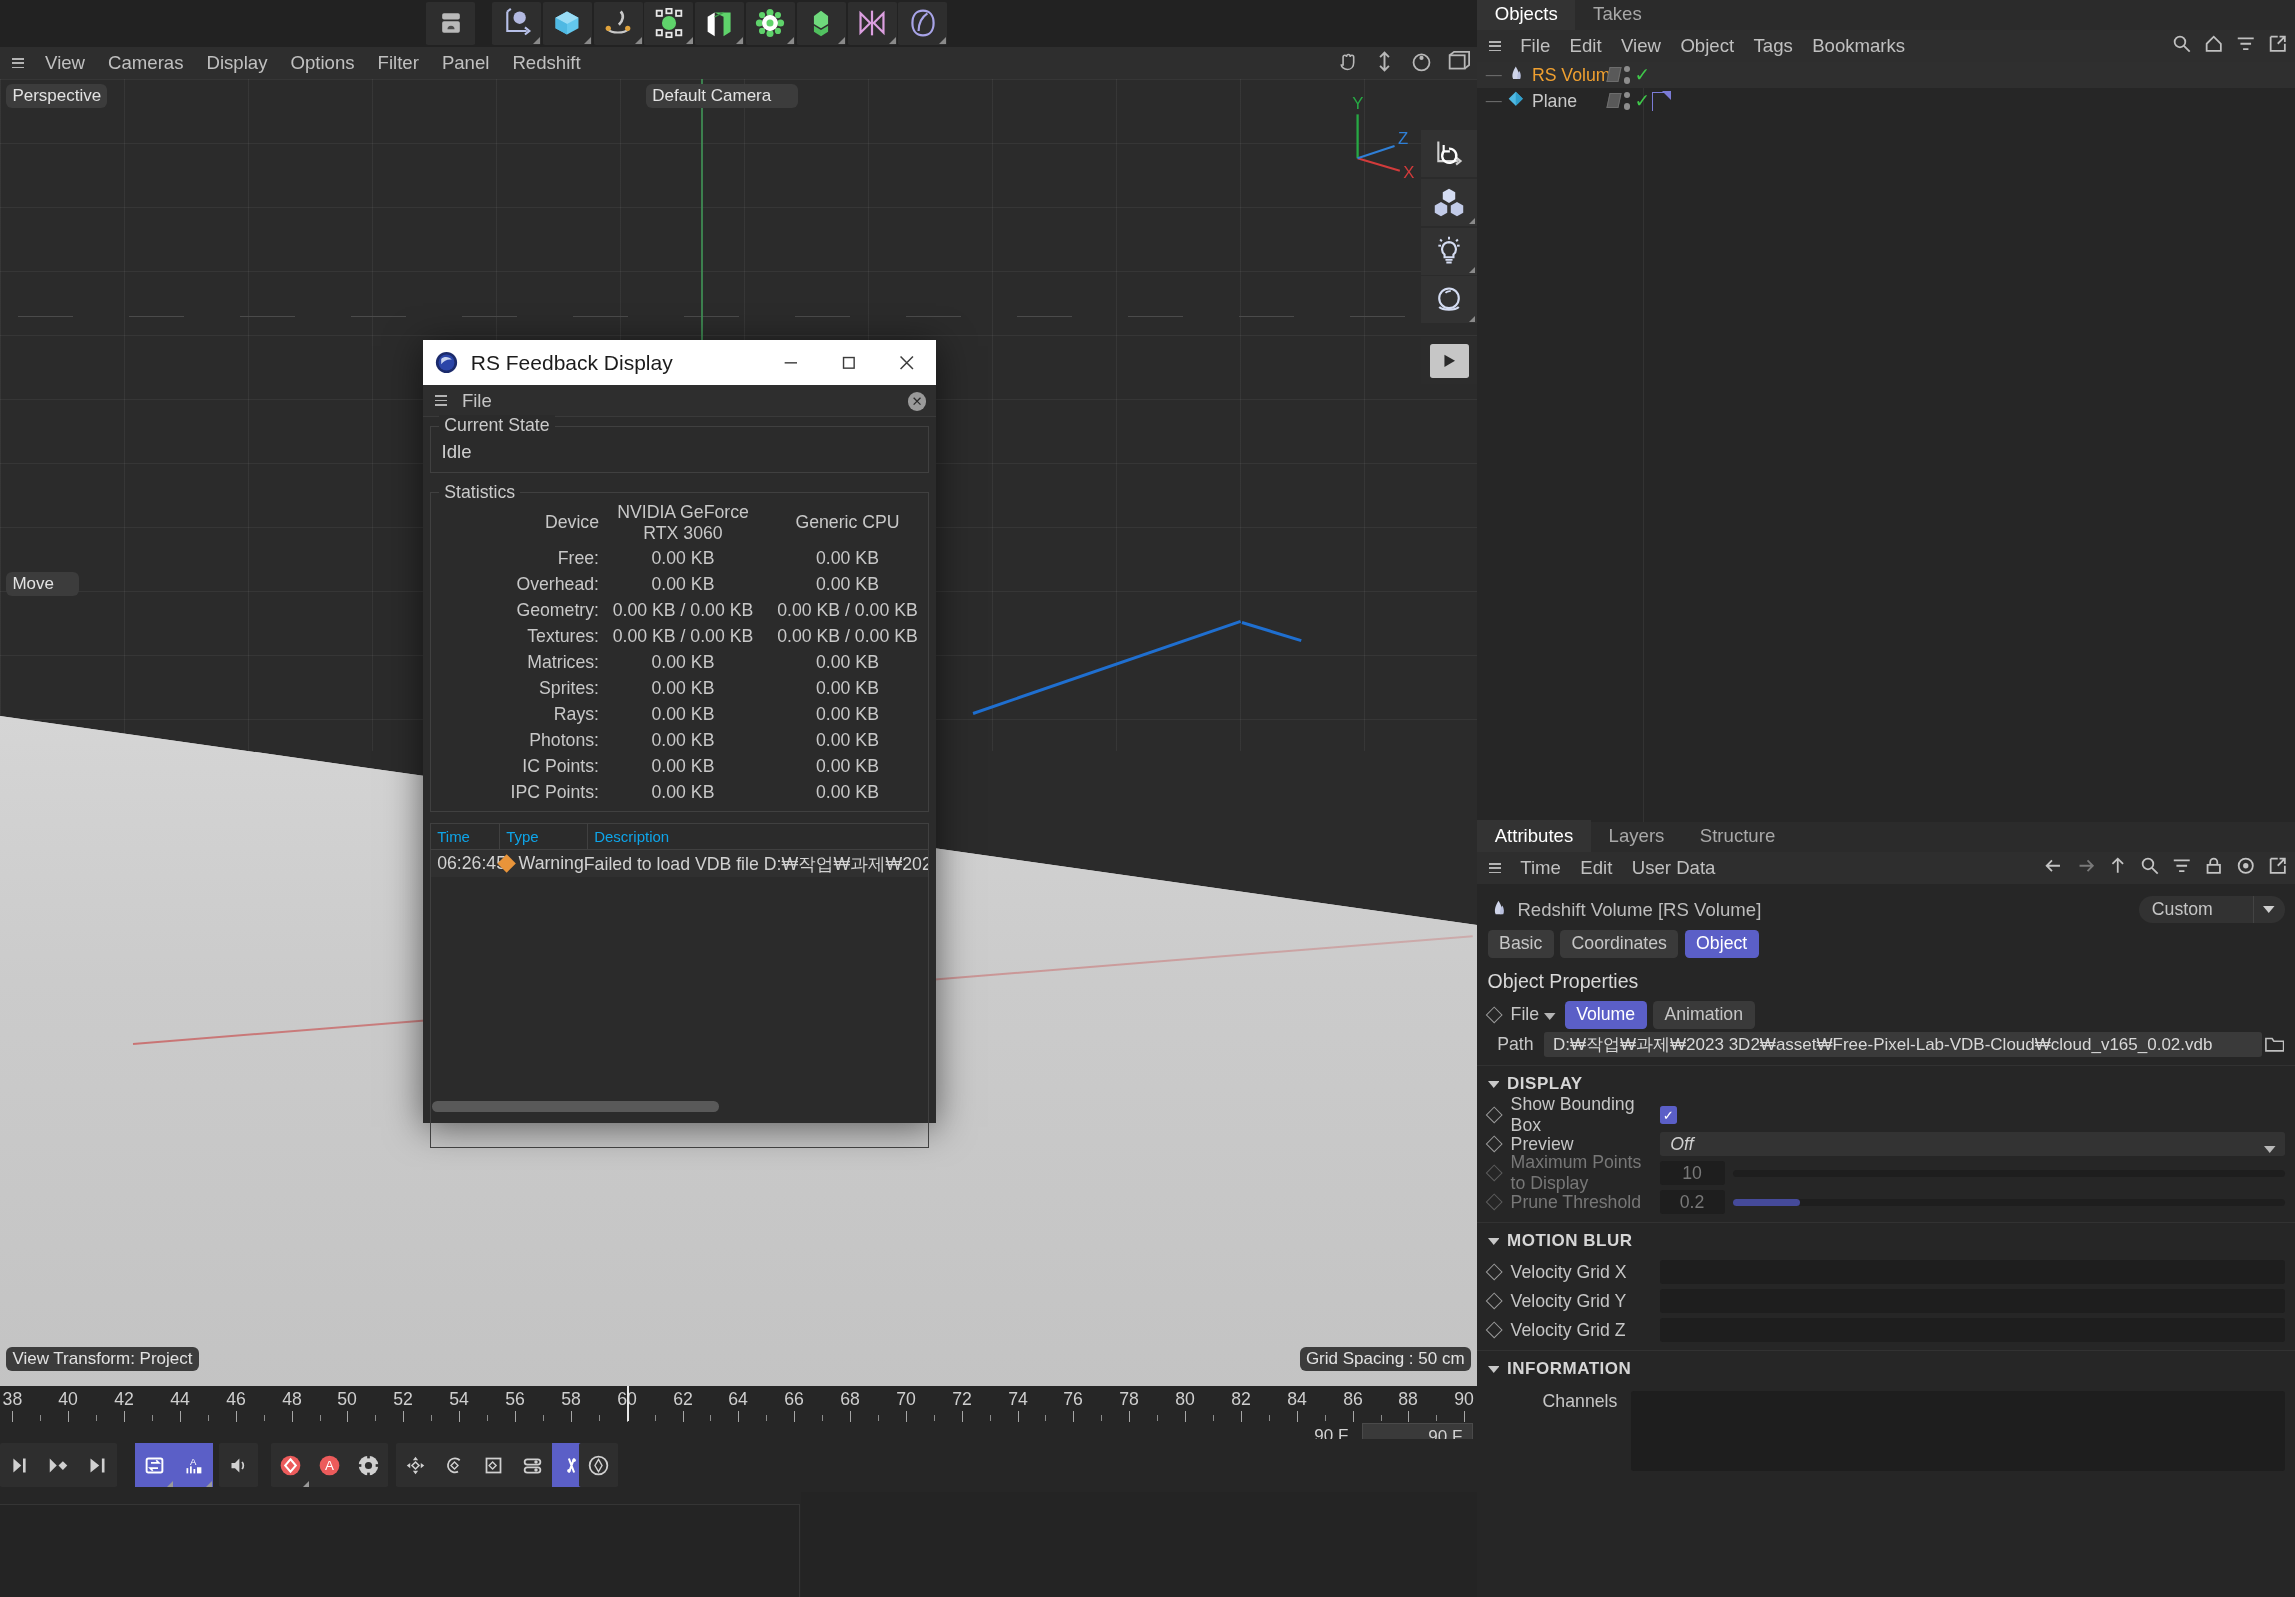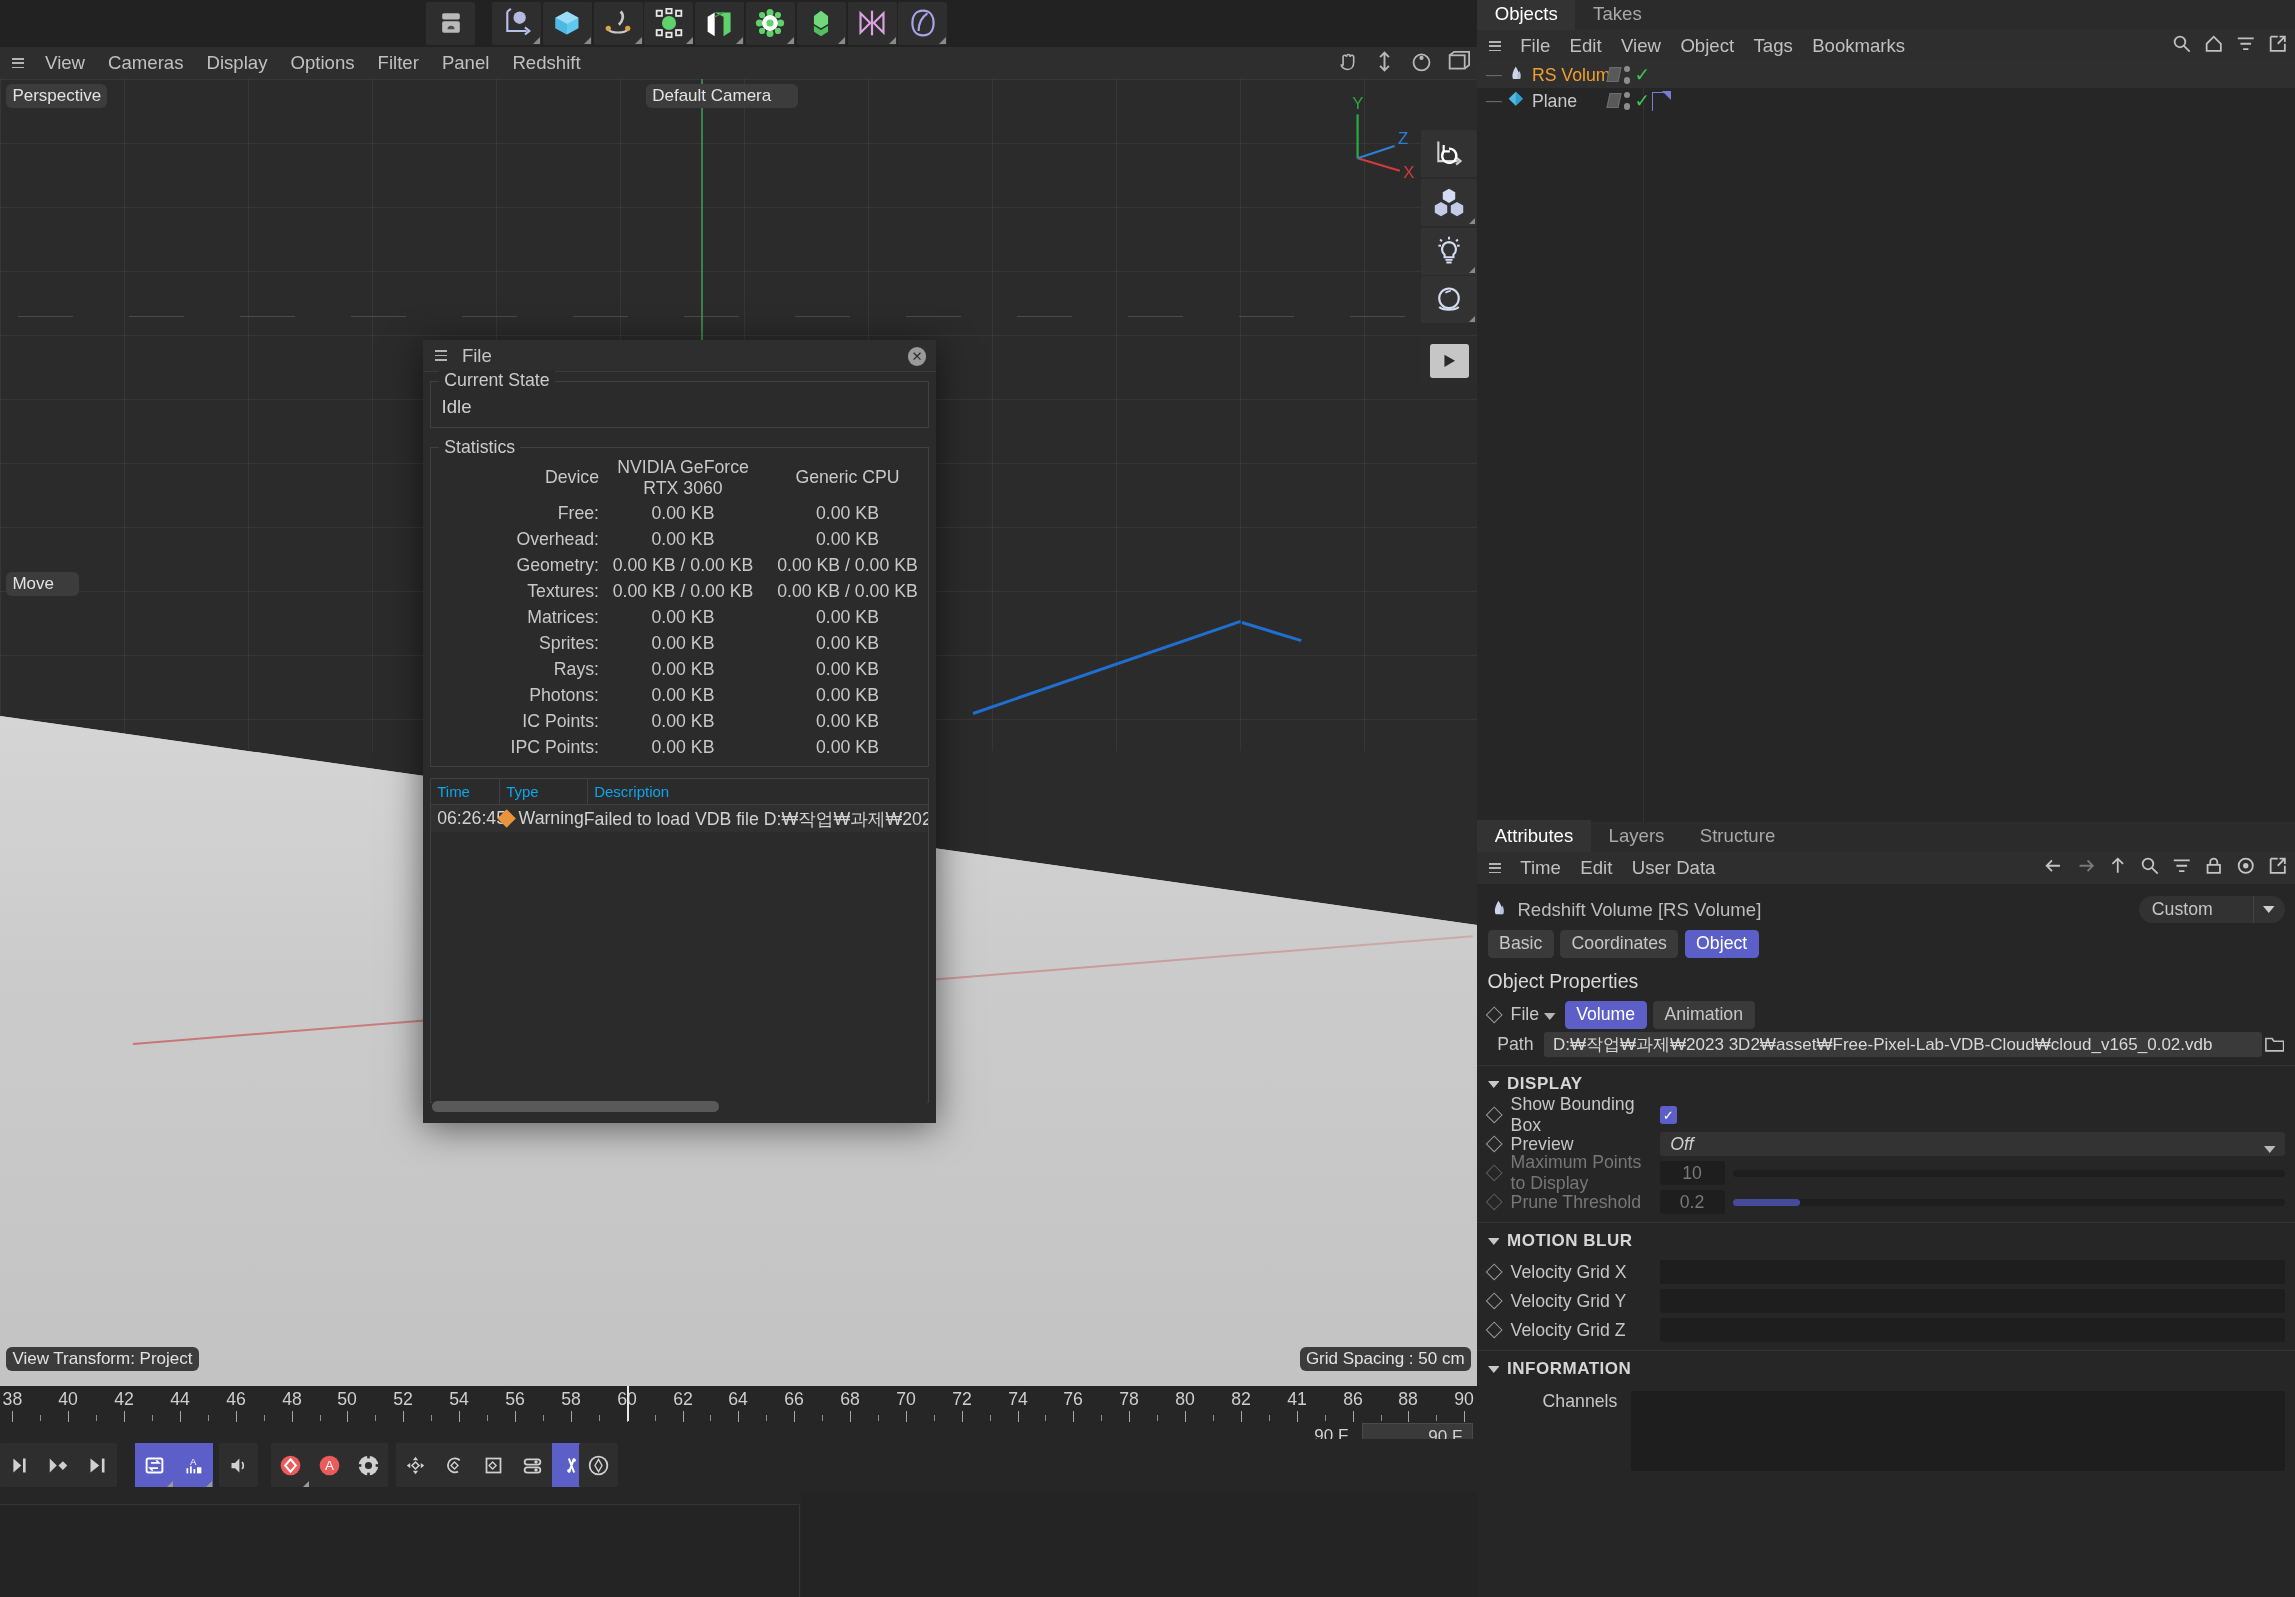--- a/index.html
+++ b/index.html
@@ -502,21 +502,21 @@
       <div class="tk-minor" style="left: 1101px;"></div>
       <div class="tk-num" style="left: 1129px;">78</div>
       <div class="tk-major" style="left: 1129px;"></div>
       <div class="tk-minor" style="left: 1157px;"></div>
       <div class="tk-num" style="left: 1185px;">80</div>
       <div class="tk-major" style="left: 1185px;"></div>
       <div class="tk-minor" style="left: 1213px;"></div>
       <div class="tk-num" style="left: 1241px;">82</div>
       <div class="tk-major" style="left: 1241px;"></div>
       <div class="tk-minor" style="left: 1269px;"></div>
-      <div class="tk-num" style="left: 1297px;">41</div>
+      <div class="tk-num" style="left: 1297px;">84</div>
       <div class="tk-major" style="left: 1297px;"></div>
       <div class="tk-minor" style="left: 1325px;"></div>
       <div class="tk-num" style="left: 1353px;">86</div>
       <div class="tk-major" style="left: 1353px;"></div>
       <div class="tk-minor" style="left: 1381px;"></div>
       <div class="tk-num" style="left: 1408px;">88</div>
       <div class="tk-major" style="left: 1408px;"></div>
       <div class="tk-minor" style="left: 1436px;"></div>
       <div class="tk-num" style="left: 1464px;">90</div>
       <div class="tk-major" style="left: 1464px;"></div>
@@ -903,20 +903,47 @@
       </div>
       <div class="prow" style="height:88px;align-items:flex-start;padding-top:5.3px;">
         <span class="plabel" style="width:auto;margin-left:55px;margin-right:14px;">Channels</span>
         <span class="chanbox"></span>
       </div>
     </div>
   </div>
 </div>
 
 <div id="rs-dialog">
+  <div id="rs-title">
+    <span style="margin-left:12.4px;display:flex;">
+      <svg width="23" height="23" viewBox="0 0 26 26">
+        <circle cx="13" cy="13" r="12" fill="#1b2a6b"></circle>
+        <path d="M4 13a9 9 0 0118 0 9 9 0 01-18 0z" fill="#2b45a8"></path>
+        <path d="M7 9c3-3 9-3 12 1-4-1-9 1-12 5z" fill="#c9d4ef"></path>
+      </svg>
+    </span>
+    <span class="tt">RS Feedback Display</span>
+    <div id="rs-wins">
+      <span class="wb">
+          <svg width="17.7" height="17.7" viewBox="0 0 20 20">
+            <path d="M3 10h14" stroke="#3c3c3c" stroke-width="1.6"></path>
+          </svg>
+        </span>
+      <span class="wb">
+          <svg width="17.7" height="17.7" viewBox="0 0 20 20">
+            <rect x="4" y="4" width="12" height="12" fill="none" stroke="#3c3c3c" stroke-width="1.6"></rect>
+          </svg>
+        </span>
+      <span class="wb">
+          <svg width="19.5" height="19.5" viewBox="0 0 22 22">
+            <path d="M4 4l14 14M18 4L4 18" stroke="#3c3c3c" stroke-width="1.7"></path>
+          </svg>
+        </span>
+    </div>
+  </div>
 
   <div id="rs-menubar">
     <span class="hamburger">
         <i></i>
         <i></i>
         <i></i>
       </span>
     <span class="mi">File</span>
     <span id="rs-close-round">✕</span>
   </div>

